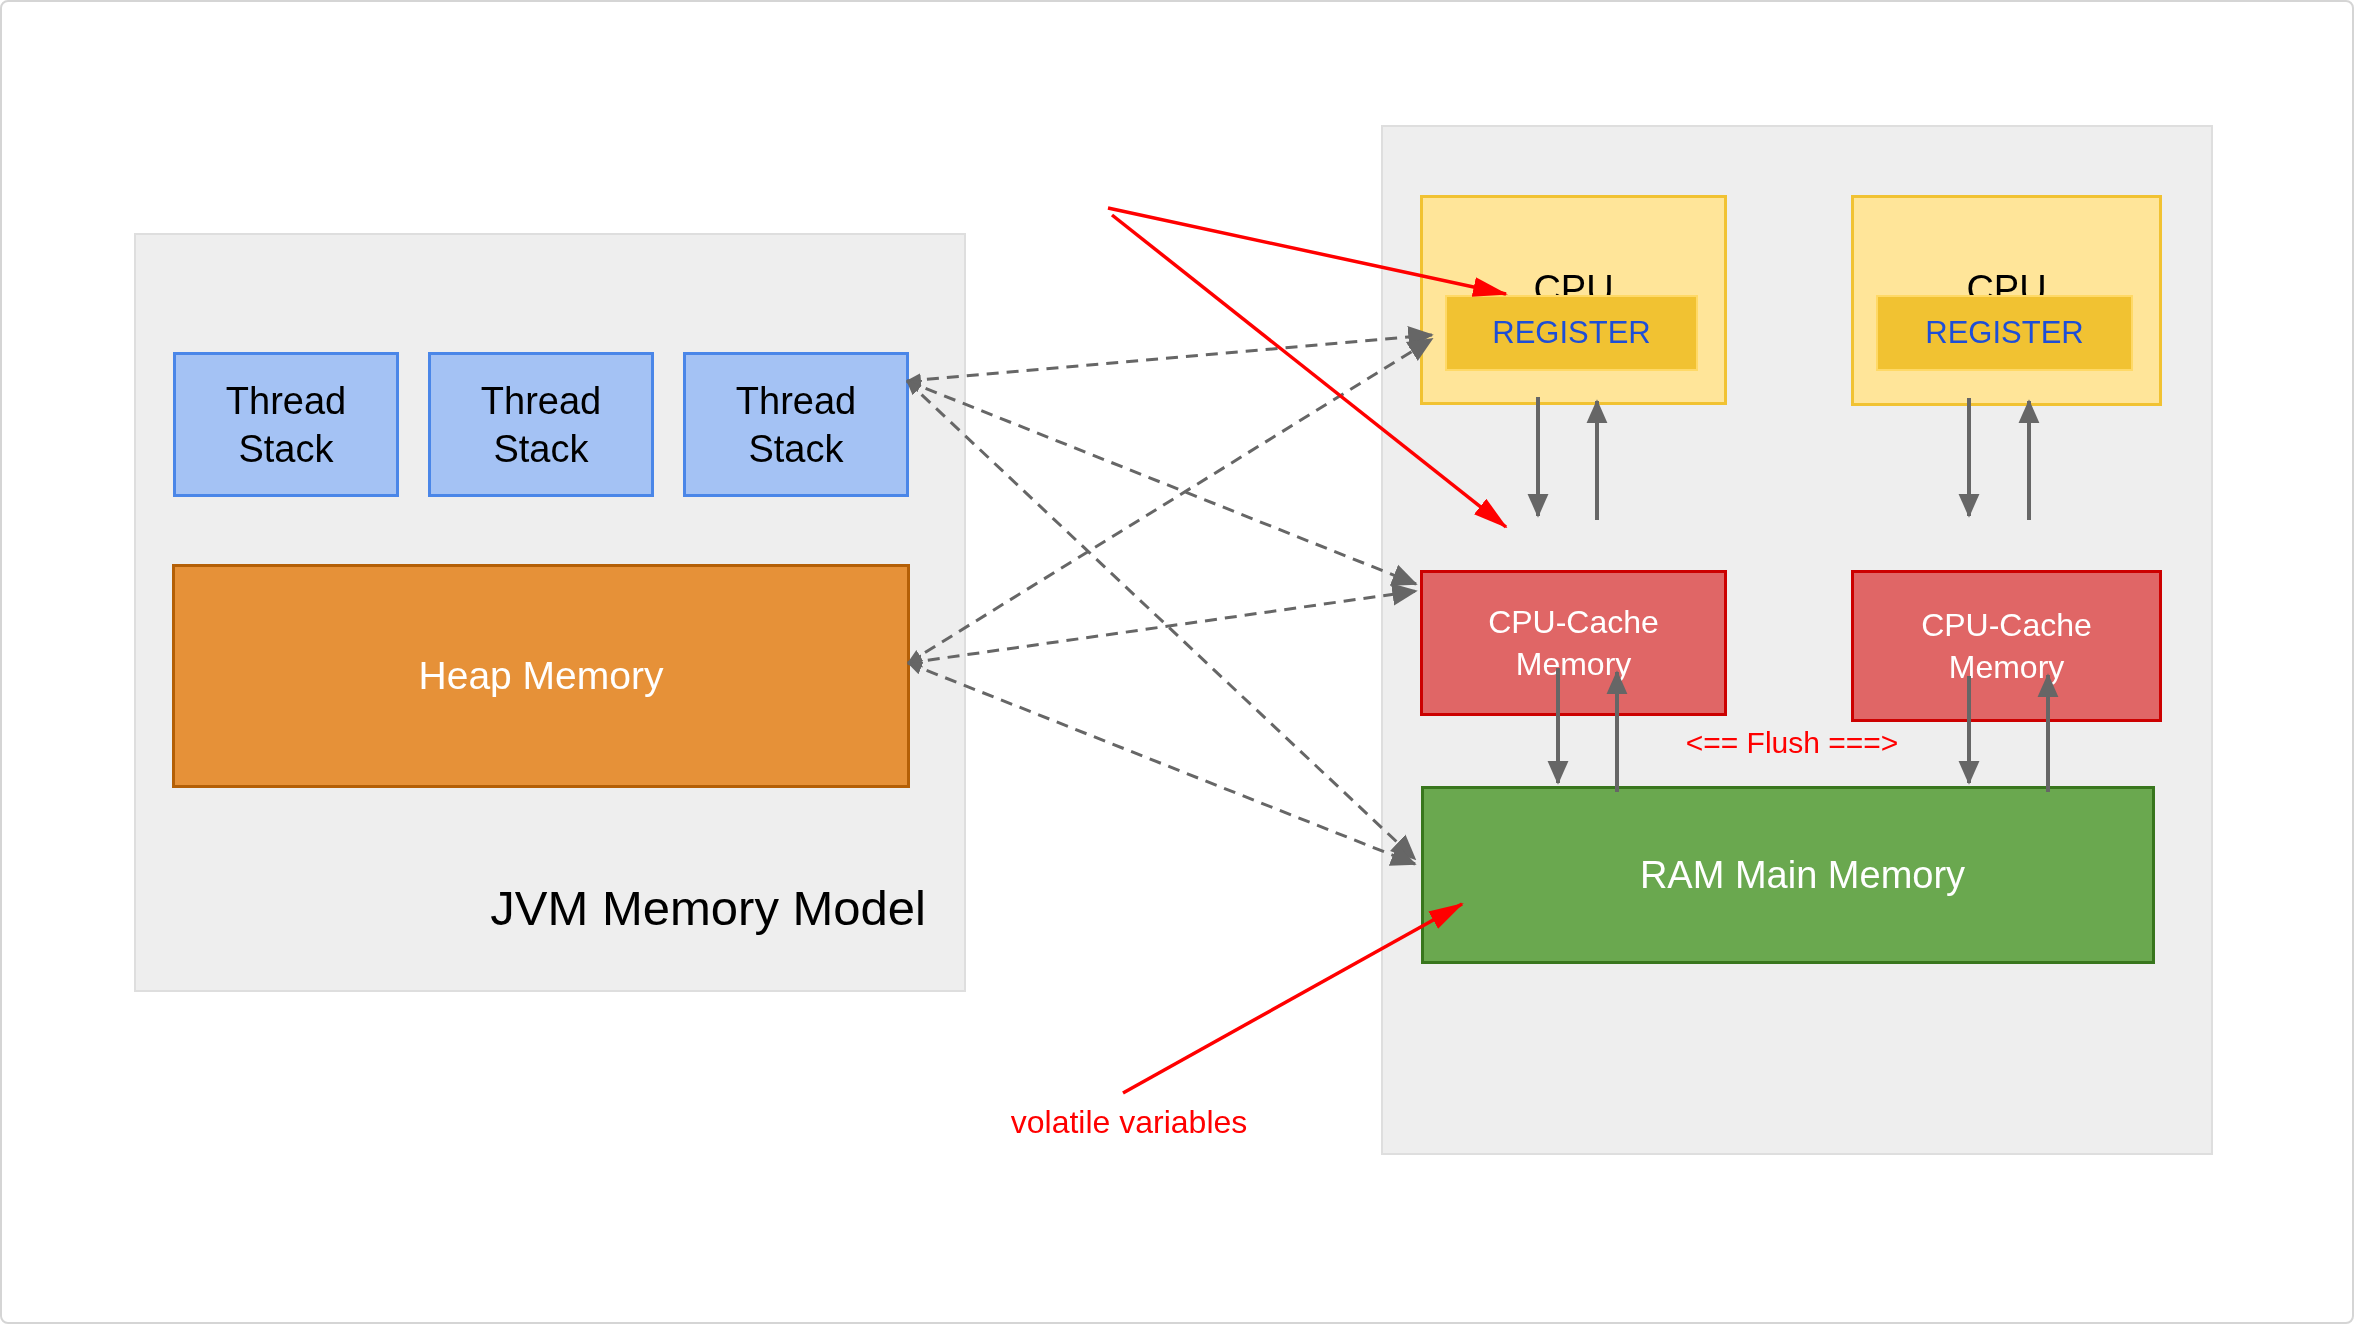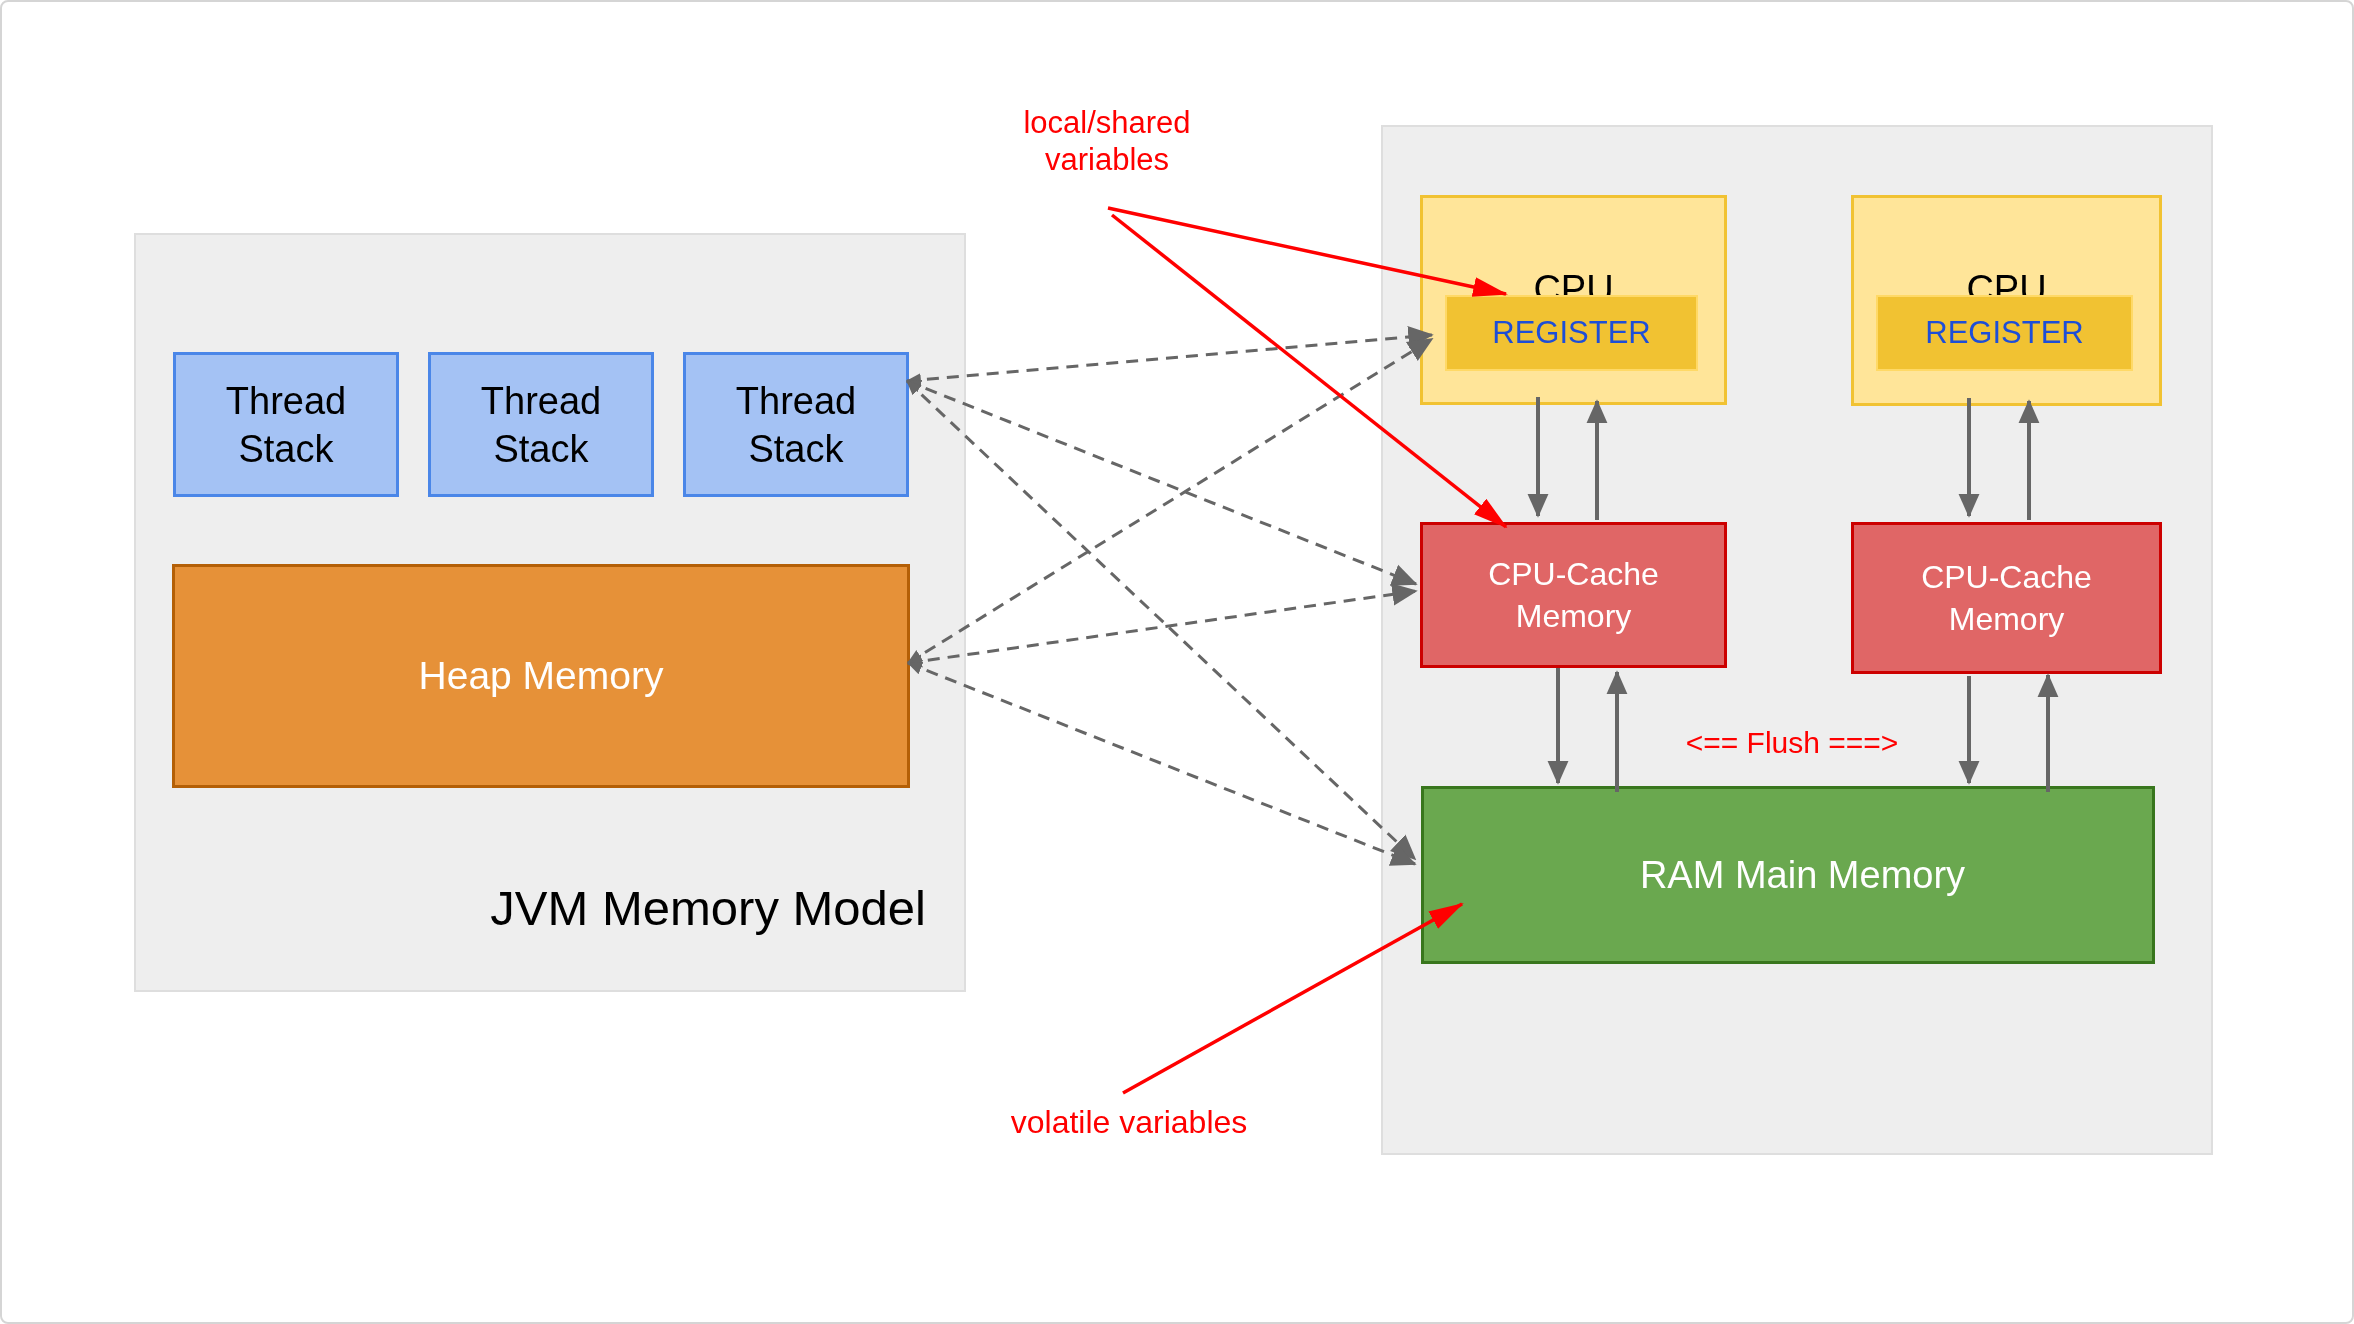--- a/index.html
+++ b/index.html
@@ -46,20 +46,21 @@
   .registerbox{
     position:absolute;top:97px;left:22px;right:26px;height:76px;
     background:#f1c232;border:2px solid #ffd966;
     display:flex;align-items:center;justify-content:center;
     font-size:31px;color:#1d4ed8;box-sizing:border-box;
   }
   .cachebox{
     background:#e06666;border:3px solid #cc0000;
     color:#ffffff;font-size:32px;line-height:42px;
     padding:0 52px;
+    margin-top:48px;
   }
   .rambox{
     background:#6aa84f;border:3px solid #38761d;
     color:#ffffff;font-size:38px;
   }
   .model-label{
     position:absolute;
     font-size:49px;line-height:56px;color:#000;
     text-align:right;white-space:nowrap;
   }
@@ -116,21 +117,20 @@
     <span>CPU-Cache Memory</span>
   </div>
 
   <div class="node rambox" style="left:1419px;top:784px;width:734px;height:178px;padding-left:29px;">
     <span>RAM Main Memory</span>
   </div>
 
   <div class="red-note" style="left:1655px;top:724px;width:270px;font-size:30px;">&lt;== Flush ===&gt;</div>
 
 
-  <div class="red-note" style="left:985px;top:102px;width:240px;font-size:31px;line-height:37px;">local/shared variables</div>
 
   <div class="red-note" style="left:987px;top:1102px;width:280px;font-size:32px;white-space:nowrap;">volatile variables</div>
 
   <svg id="arrows" width="2354" height="1324" viewBox="0 0 2354 1324">
     <defs>
       <marker id="ah-big" viewBox="0 0 10 10" refX="9.3" refY="5" markerWidth="8.5" markerHeight="8.5" orient="auto">
         <path d="M0,0.6 L10,5 L0,9.4 z" fill="#666666"></path>
       </marker>
       <marker id="ah-small" viewBox="0 0 10 10" refX="9.3" refY="5" markerWidth="5" markerHeight="5" orient="auto-start-reverse">
         <path d="M0,0.6 L10,5 L0,9.4 z" fill="#666666"></path>

